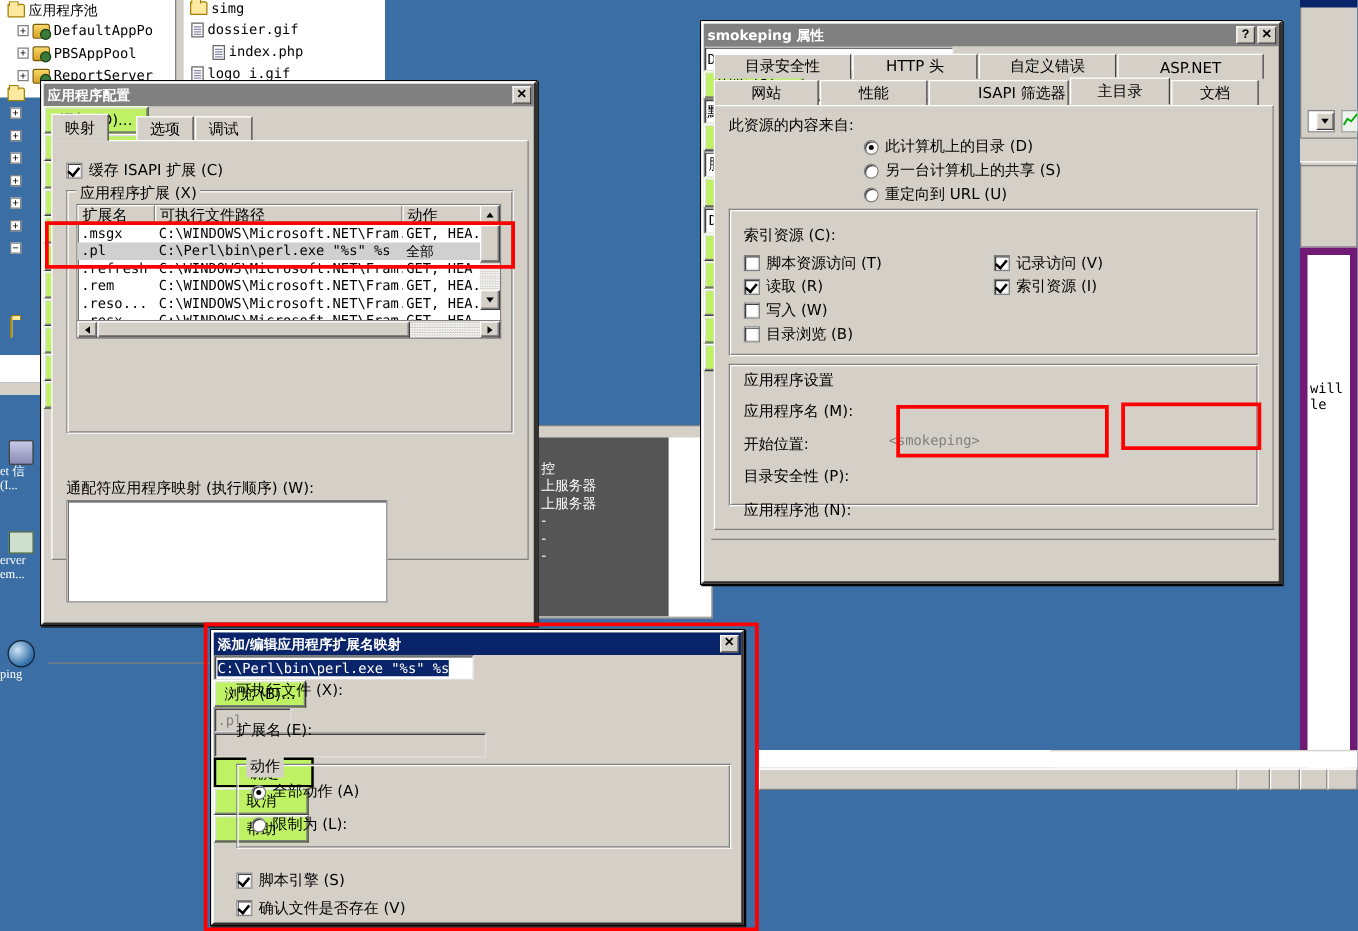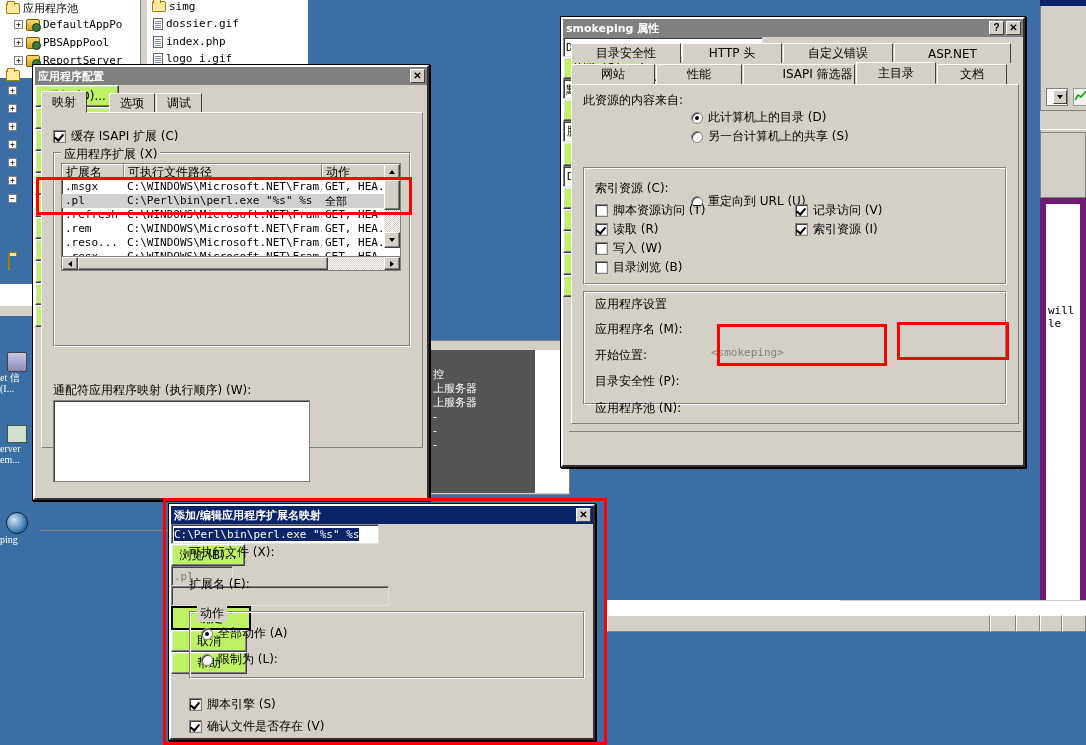--- a/index.html
+++ b/index.html
@@ -196,21 +196,21 @@
 
   <div class="bg-panel" style="left:148px;top:0;width:160px;height:70px;background:#fff;border:none;">
     <div class="treeitem" style="left:4px;top:0px;">
       <span class="folder"></span>
       <span>simg</span>
     </div>
     <div class="treeitem" style="left:5px;top:17px;">
       <span class="pagefile"></span>
       <span>dossier.gif</span>
     </div>
-    <div class="treeitem" style="left:5px;top:35px;">
+    <div class="treeitem" style="left:22px;top:35px;">
       <span class="pagefile"></span>
       <span>index.php</span>
     </div>
     <div class="treeitem" style="left:5px;top:52px;">
       <span class="pagefile"></span>
       <span>logo_i.gif</span>
     </div>
   </div>
 
   <div style="position:absolute;left:8px;top:82px;width:14px;height:200px;">
@@ -330,21 +330,21 @@
       <div class="lbl" style="left:20px;top:73px;">此资源的内容来自:</div>
 
       <div class="chkrow" style="left:128px;top:90px;">
         <span class="rb on"></span>
         <span>此计算机上的目录 (D)</span>
       </div>
       <div class="chkrow" style="left:128px;top:109px;">
         <span class="rb"></span>
         <span>另一台计算机上的共享 (S)</span>
       </div>
-      <div class="chkrow" style="left:128px;top:128px;margin-top:46px;">
+      <div class="chkrow" style="left:128px;top:128px;">
         <span class="rb"></span>
         <span>重定向到 URL (U)</span>
       </div>
 
       <div class="group" style="left:20px;top:148px;width:424px;height:118px;">
           <div class="g2"></div>
         </div>
 
       <div class="lbl" style="left:32px;top:161px;">索引资源 (C):</div>
       <div class="field" style="left:148px;top:157px;width:200px;height:20px;">D:\wamp\www</div>

